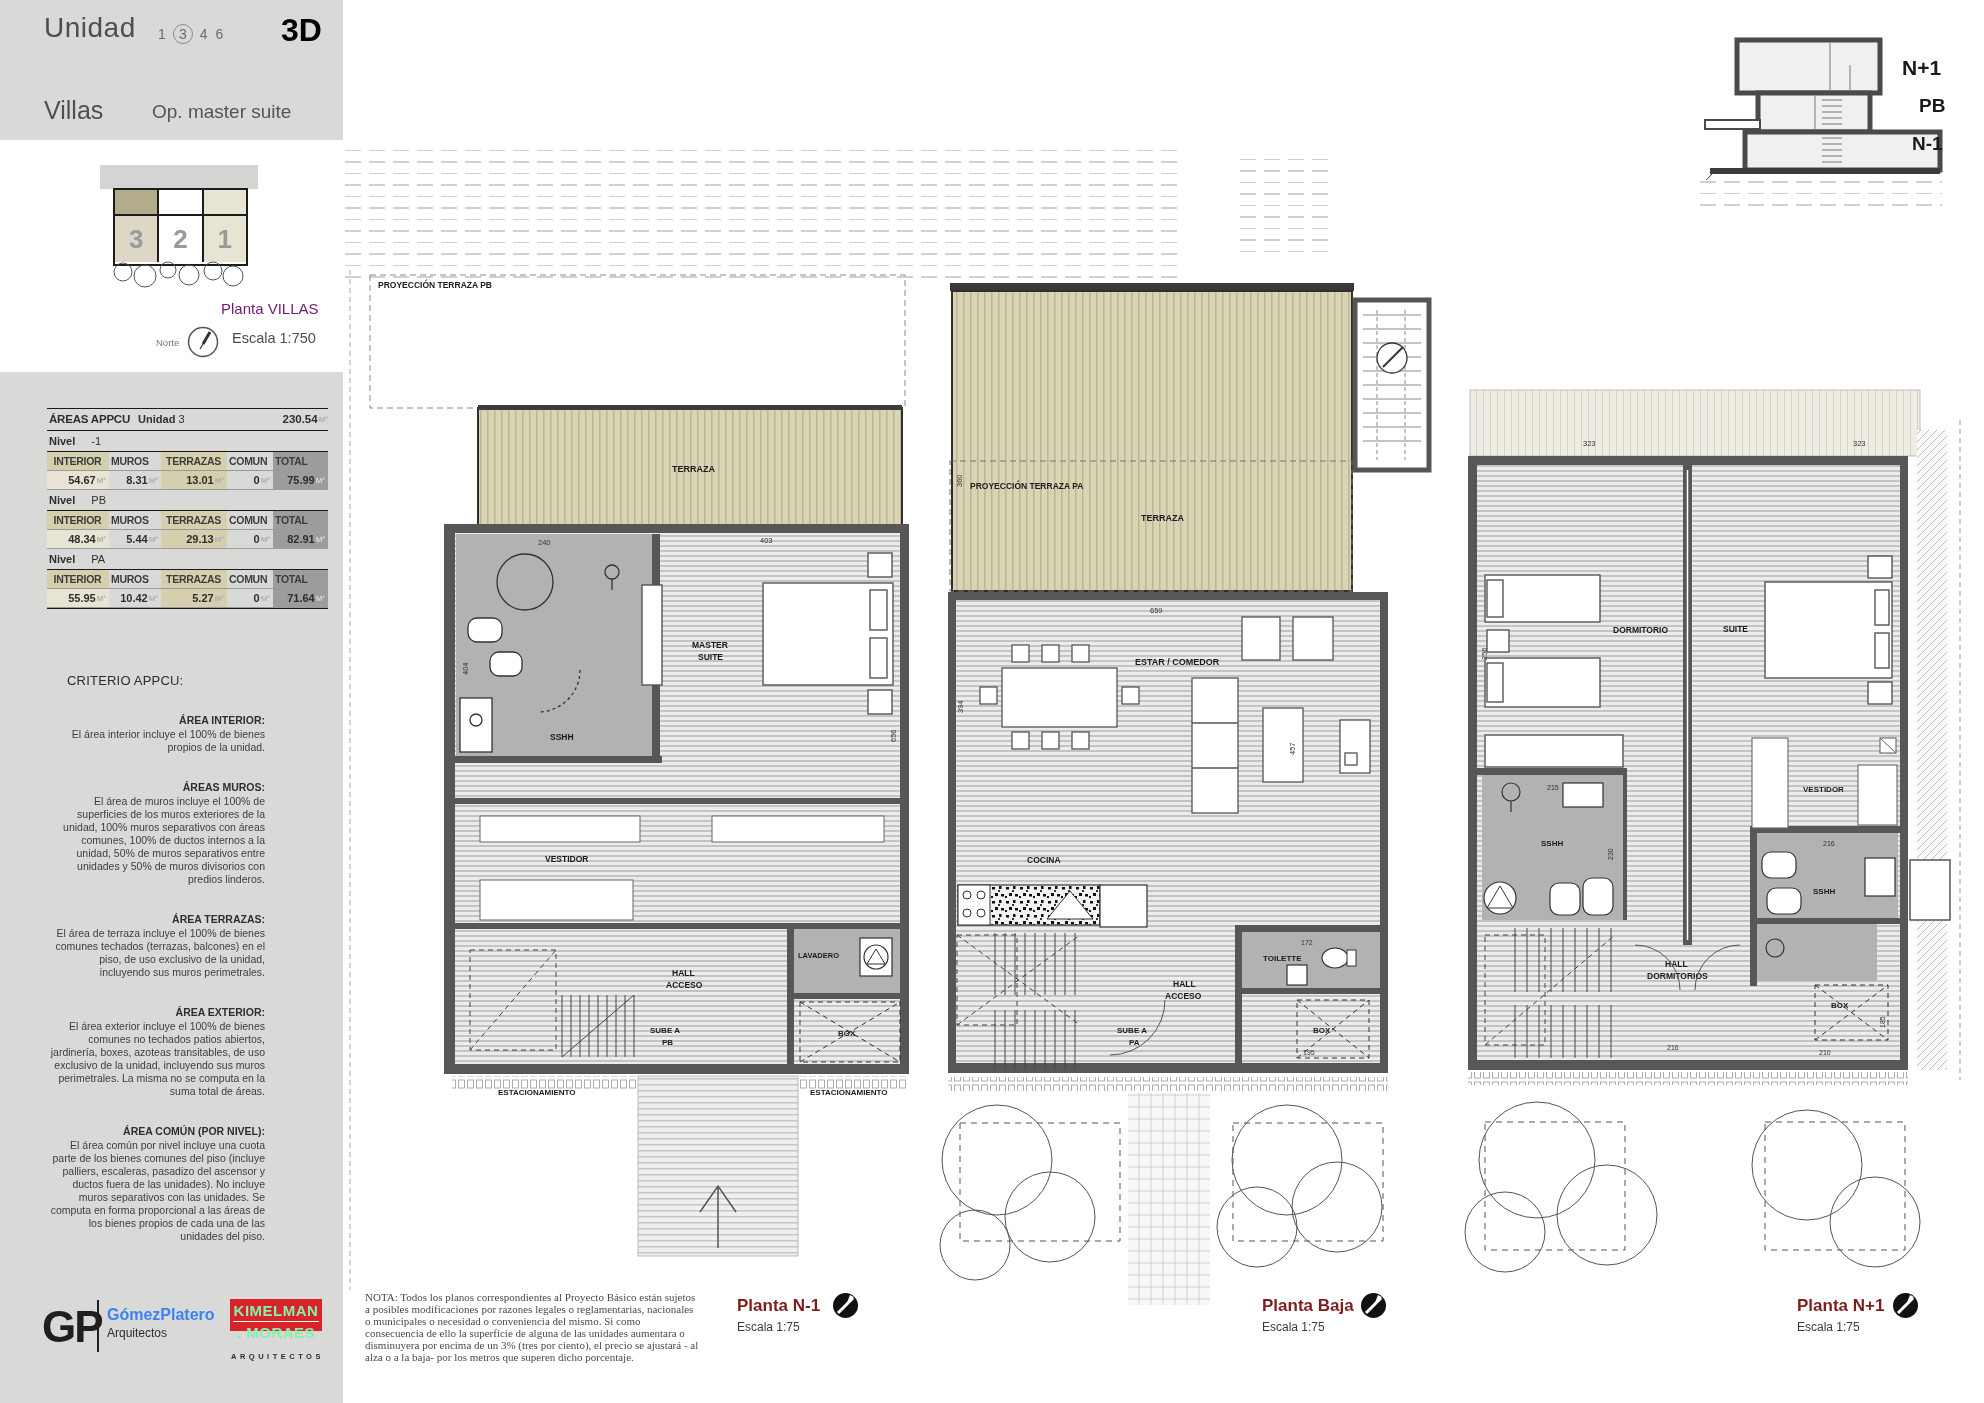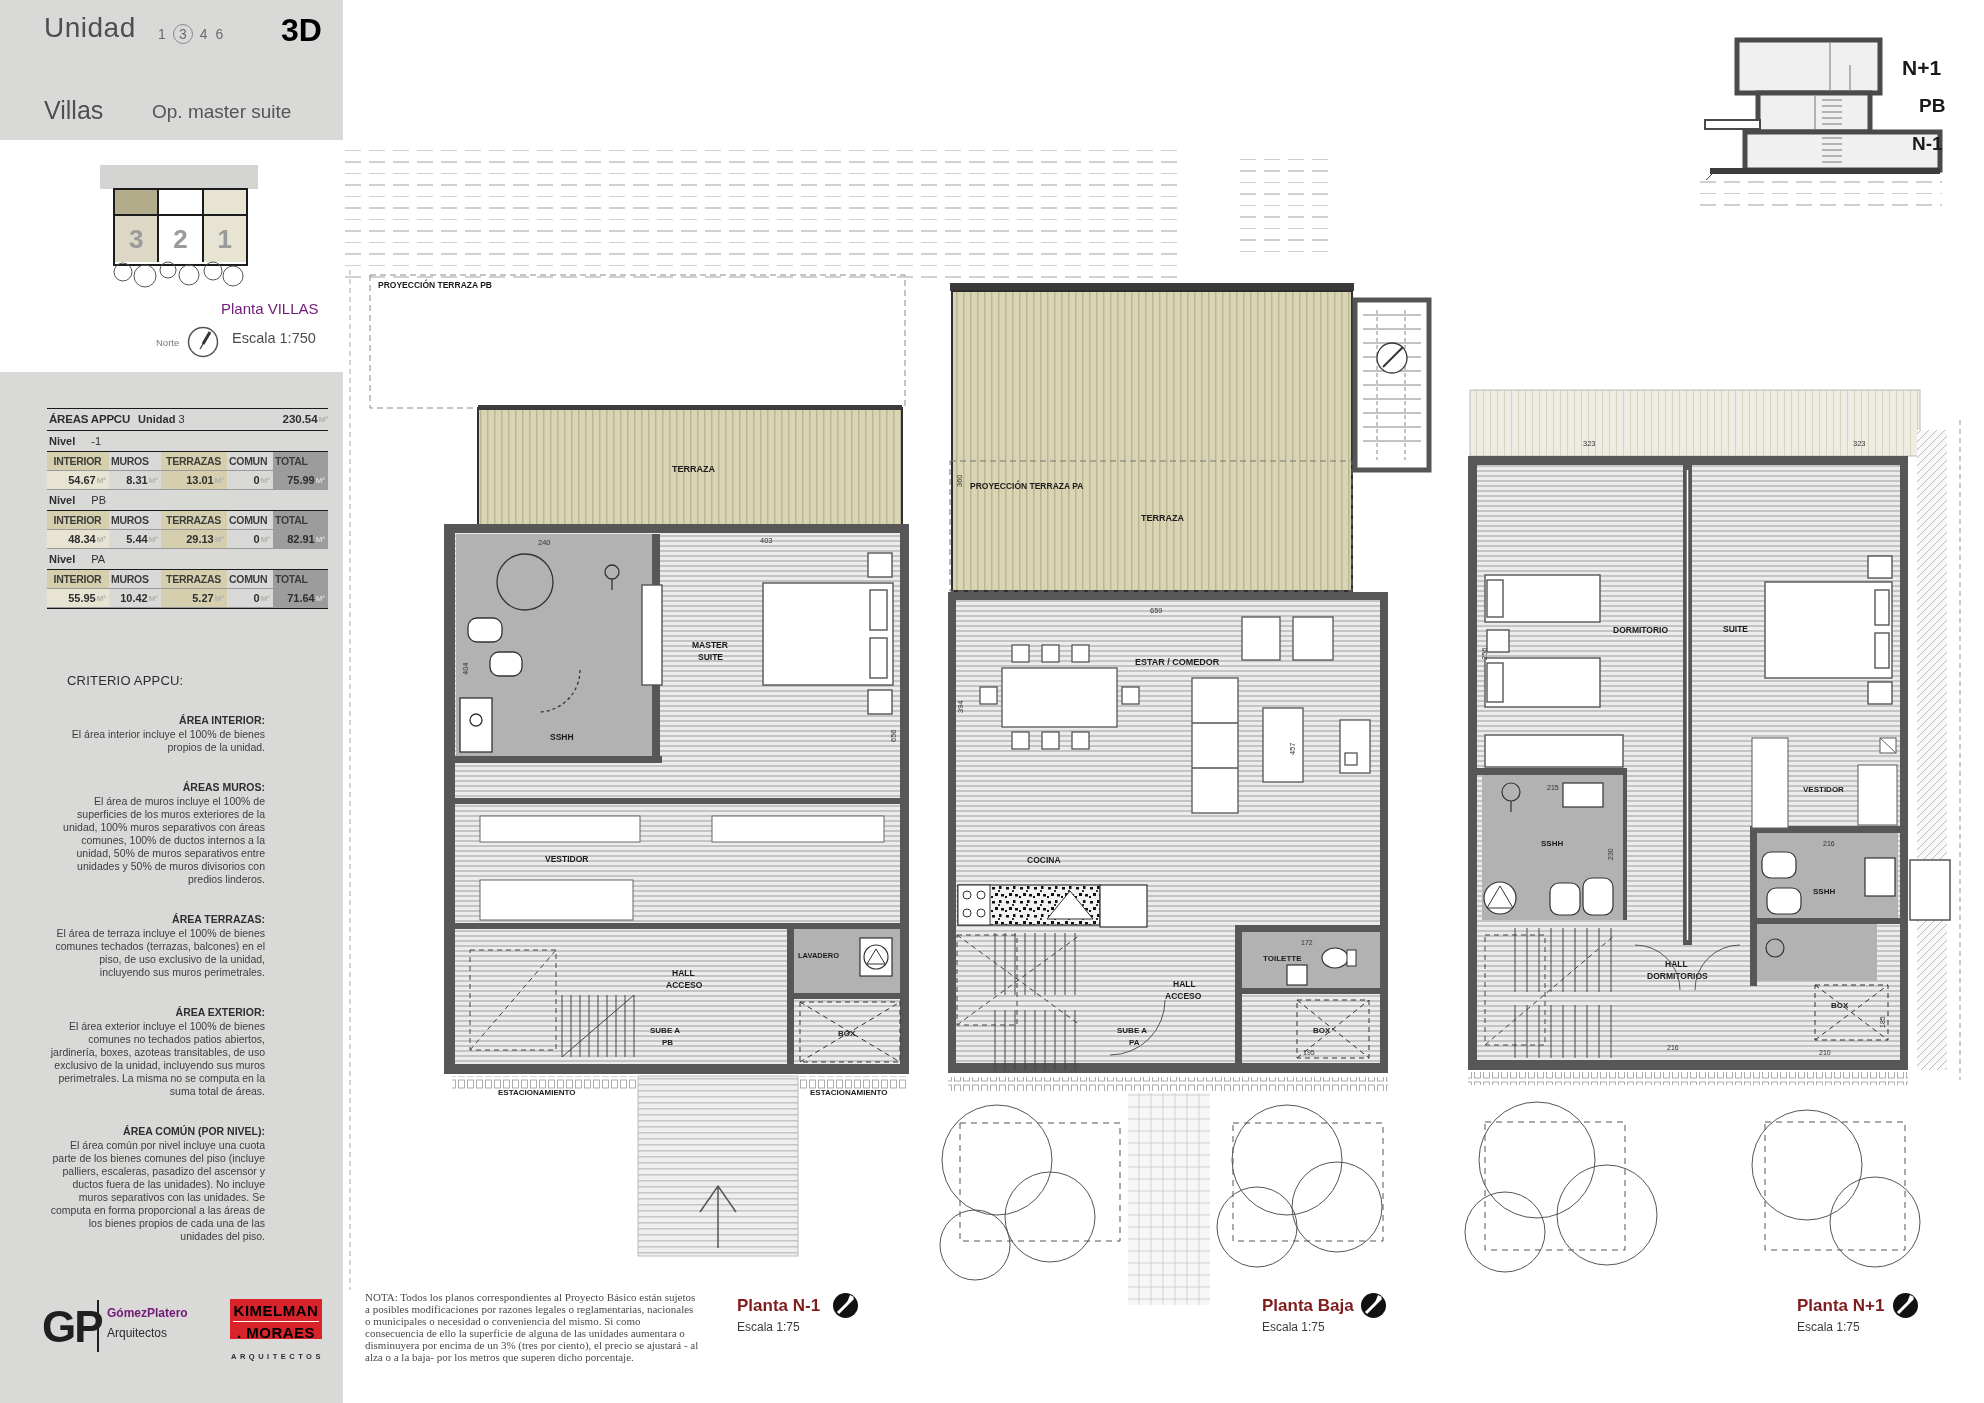--- a/index.html
+++ b/index.html
@@ -51,23 +51,23 @@
   .bg-tot.vl .m2,.bg-tot .m2{color:#d6d6d6;}
   
   .criteria{left:47px;top:673px;width:218px;}
   .cr-title{font-weight:normal;font-size:13px;margin-bottom:26px;letter-spacing:.2px;margin-left:20px;}
   .cr-sec{margin-bottom:27px;text-align:right;}
   .cr-h{font-weight:bold;font-size:10.5px;margin-bottom:2px;}
   .cr-b{font-size:10.5px;line-height:13px;color:#3d3d3d;}
   
   .gp-initials{left:42px;top:1302px;font-size:44px;font-weight:bold;color:#1f1f1f;letter-spacing:-2px;}
   .gp-div{left:97px;top:1300px;width:2px;height:52px;background:#1f1f1f;}
-  .gp-name{left:107px;top:1306px;font-size:12px;font-weight:bold;color:#701a75;}
+  .gp-name{left:107px;top:1306px;font-size:16px;font-weight:bold;color:#3b82f6;}
   .gp-sub{left:107px;top:1326px;font-size:12px;color:#2c2c2c;}
-  .km-box{left:230px;top:1299px;width:92px;height:40px;background:#d8232a;color:#000000;
+  .km-box{left:230px;top:1299px;width:92px;height:32px;background:#d8232a;color:#86efac;
           font-weight:bold;text-align:center;}
   .km-l1{font-size:15px;padding-top:3px;letter-spacing:.5px;border-bottom:1px solid #fff;padding-bottom:2px;margin:0 3px;}
   .km-l2{font-size:15px;padding-top:2px;letter-spacing:.5px;}
   .km-sub{left:231px;top:1352px;font-size:7.5px;letter-spacing:3.5px;color:#2c2c2c;font-weight:bold;}
   .nota{left:365px;top:1291px;width:335px;font-size:11px;line-height:12px;color:#4a4a4a;font-family:Liberation Serif, serif;}
   
   .cap-title{font-size:17px;font-weight:bold;color:#7f1d1d;}
   .cap-scale{font-size:12px;color:#3a3a3a;margin-top:4px;}
   
   .ctx{background-image:

